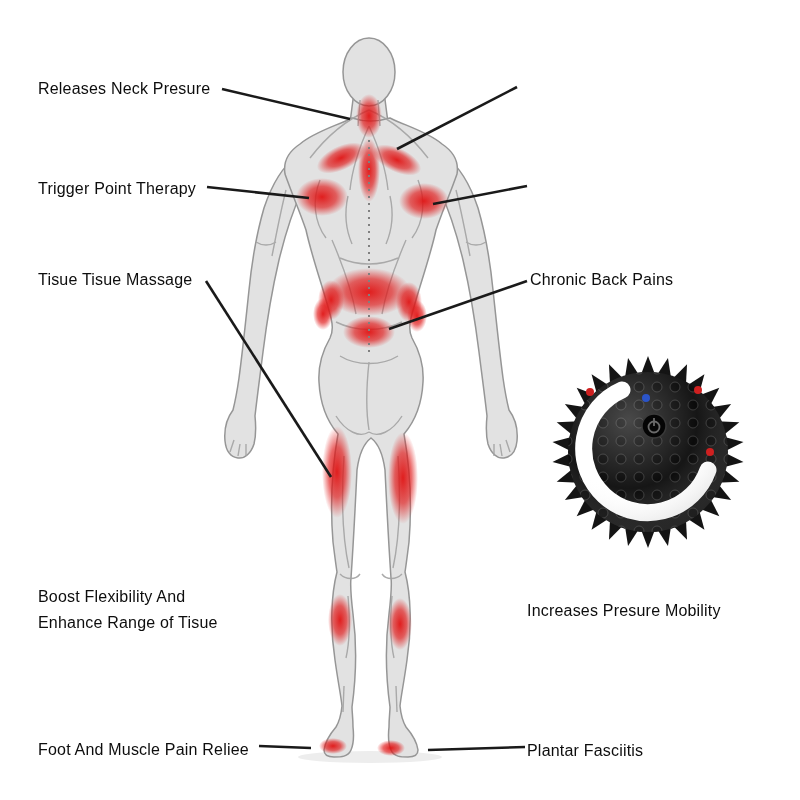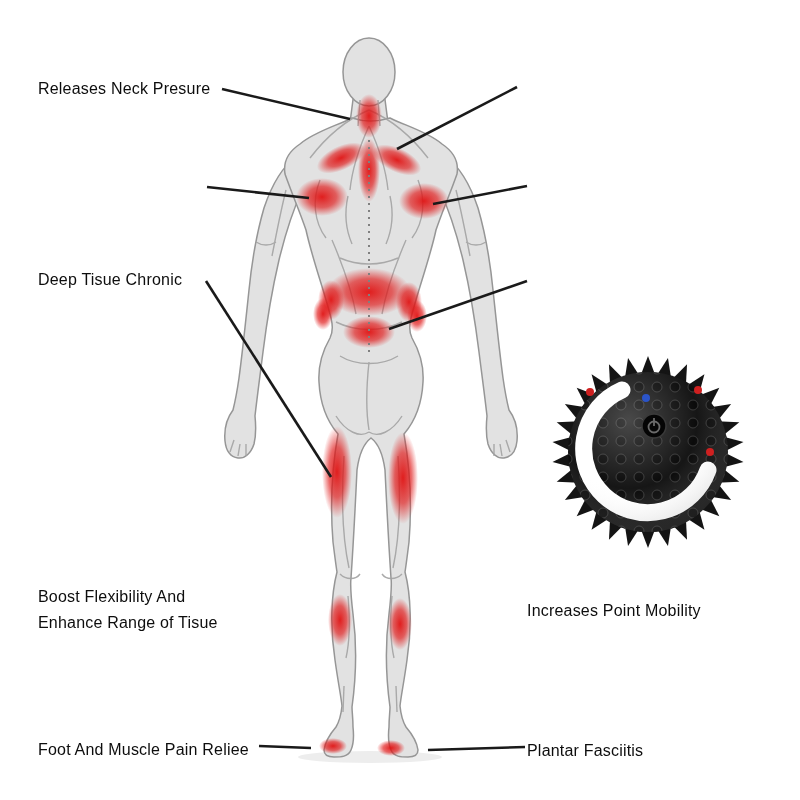--- a/index.html
+++ b/index.html
@@ -186,20 +186,22 @@
       </g>
       <g>
         <circle cx="654" cy="426" r="12" fill="#050505" stroke="#3a3a3a" stroke-width="1.5"></circle>
         <circle cx="654" cy="427" r="5.5" fill="none" stroke="#6a6a6a" stroke-width="1.8"></circle>
         <line x1="654" y1="418" x2="654" y2="426" stroke="#6a6a6a" stroke-width="1.8"></line>
       </g>
     </g>
   </svg>
 
   <div class="callout c-neck">Releases Neck Presure</div>
-  <div class="callout c-deep">Deep Tisue Chronic</div>
+  <div class="callout c-trigger">Trigger Point Therapy</div>
+  <div class="callout c-deep">Tisue Tisue Massage</div>
+  <div class="callout c-chronic">Chronic Back Pains</div>
   <div class="callout c-boost">Boost Flexibility And
 Enhance Range of Tisue</div>
-  <div class="callout c-joints">Increases Point Mobility</div>
+  <div class="callout c-joints">Increases Presure Mobility</div>
   <div class="callout c-foot">Foot And Muscle Pain Reliee</div>
   <div class="callout c-plantar">Plantar Fasciitis</div>
 
 </div>
 
 </body></html>

